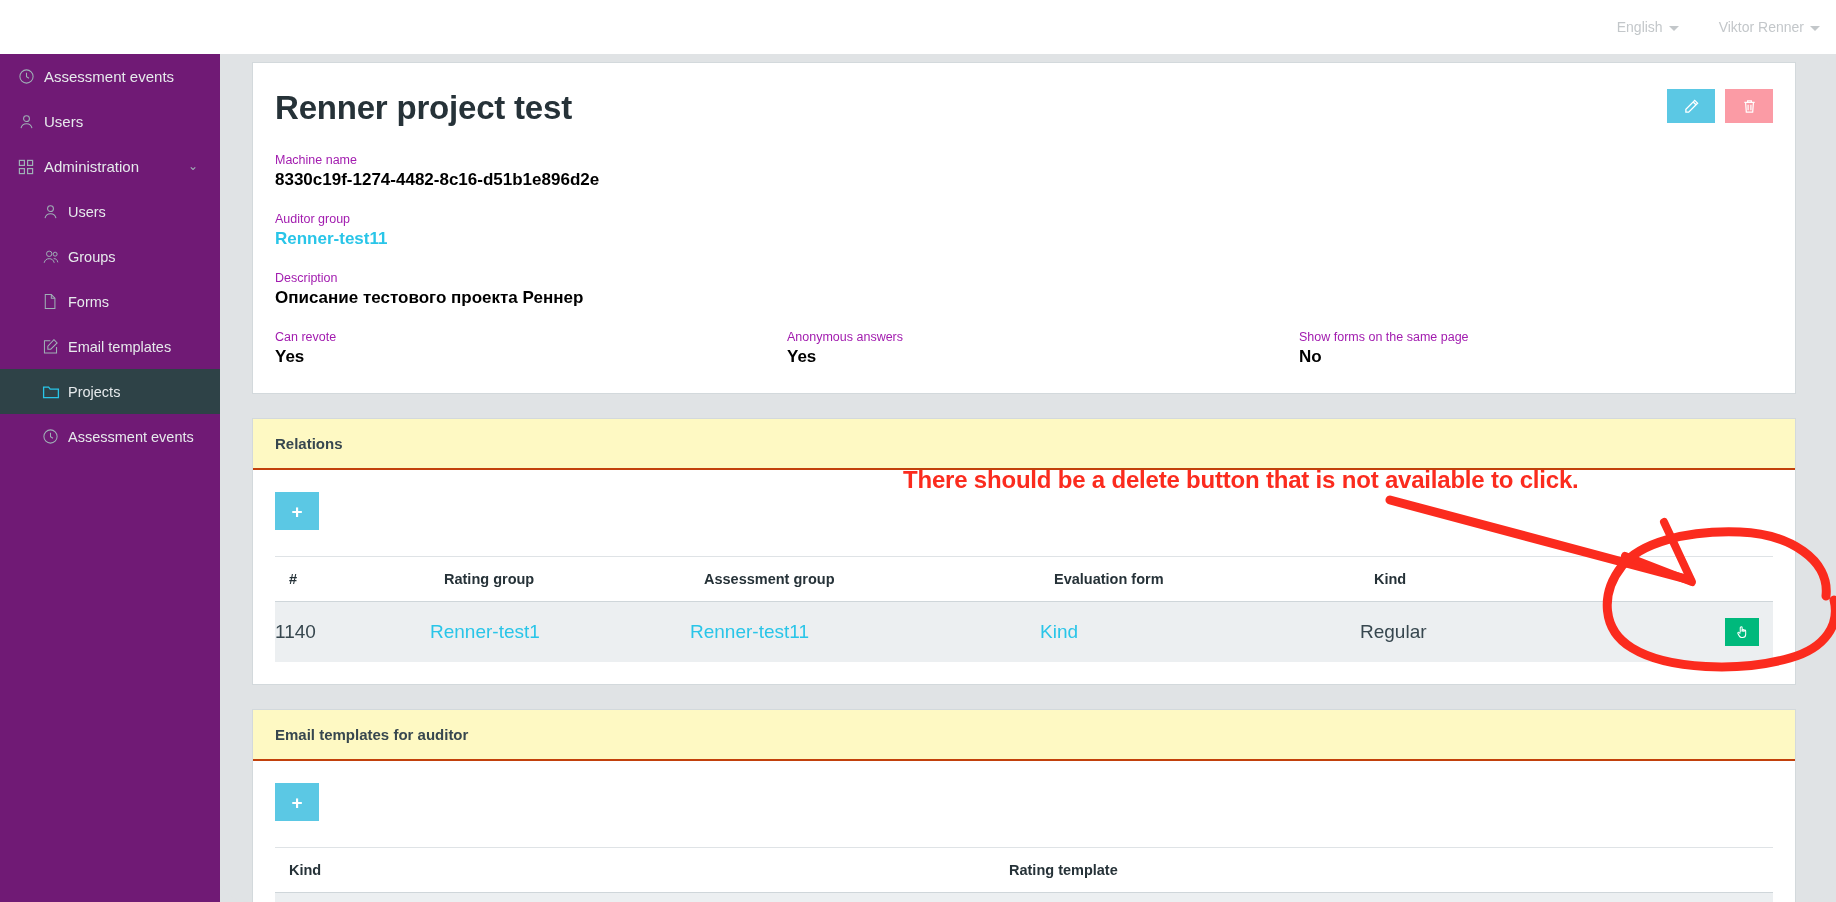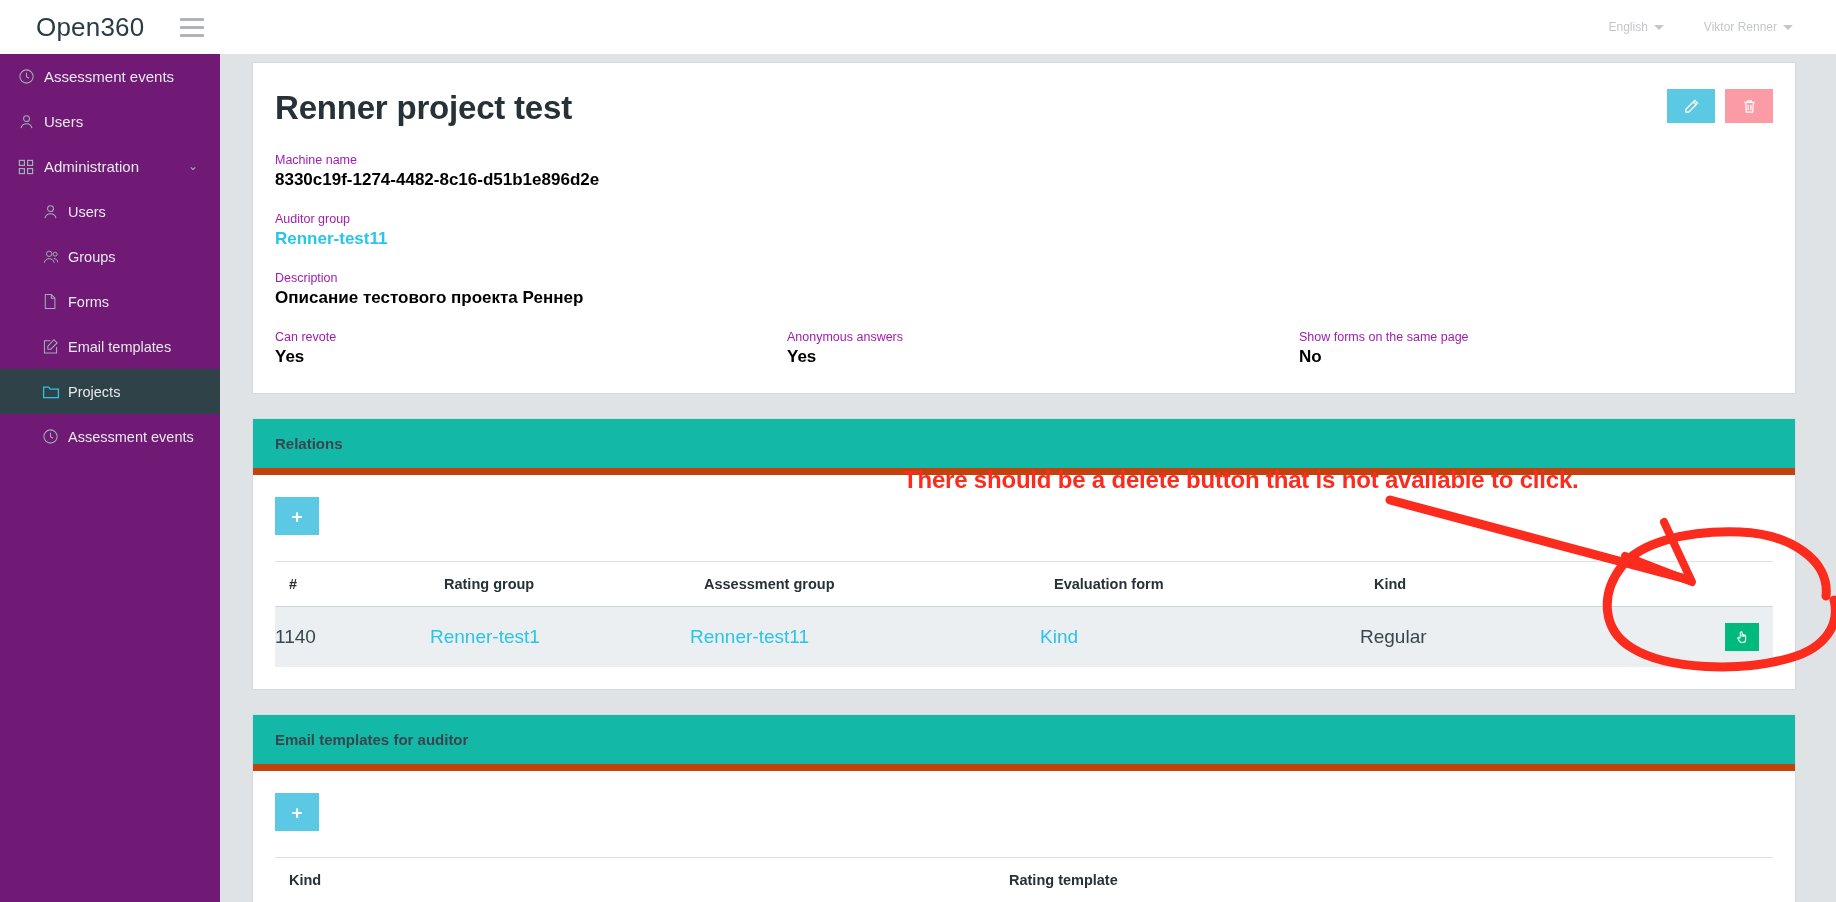--- a/index.html
+++ b/index.html
@@ -26,22 +26,22 @@
     width: 30px; height: 30px;
     display: flex; flex-direction: column; justify-content: center;
     gap: 5px; cursor: pointer; margin-left: -40px;
   }
   .hamburger span {
     display: block; width: 24px; height: 3px;
     background: #b0b4b7; border-radius: 1px;
   }
   .topbar-right {
     margin-left: auto; display: flex; align-items: flex-start;
-    gap: 40px; padding-right: 43px;
-    font-size: 12px; color: #c3c7ca;
+    gap: 40px; padding-right: 16px;
+    font-size: 14px; color: #c3c7ca;
   }
   .topbar-right > div { cursor: pointer; white-space: nowrap; }
   .caret { display: inline-block; margin-left: 6px;
     border-left: 5px solid transparent; border-right: 5px solid transparent;
     border-top: 5px solid #c3c7ca; vertical-align: middle; }
 
   
   .sidebar {
     position: absolute; top: 54px; left: 0;
     width: 220px; height: 848px;
@@ -81,22 +81,22 @@
     position: absolute; top: 0; right: 0;
     width: 18px; height: 848px; background: #e0e3e5;
   }
 
   .card {
     background: #ffffff;
     border: 1px solid #d3d9dc;
     margin: 0 40px 24px 32px;
   }
   .card-head {
-    background: #14b8a6;
-    border-bottom: 7px solid #c2410c;
+    background: #fef9c3;
+    border-bottom: 2px solid #c2410c;
     padding: 16px 22px;
     font-size: 15px; font-weight: bold; color: #37474f;
   }
   .card-body { padding: 22px; }
 
   
   .detail { padding: 26px 22px 26px 22px; position: relative; }
   .detail h1 {
     font-size: 33px; font-weight: bold; color: #263238;
     margin-bottom: 26px; letter-spacing: -.2px;
@@ -157,21 +157,20 @@
   .anno-text {
     left: 903px; top: 466px;
     font-size: 24px; font-weight: bold; color: #fb2b1e;
     white-space: nowrap; letter-spacing: -.2px;
   }
 </style>
 </head>
 <body>
 
 <div class="topbar">
-  <div class="brand">Open360</div>
   <div class="hamburger">
     <span></span>
     <span></span>
     <span></span>
   </div>
   <div class="topbar-right">
     <div>
       <span>English</span><i class="caret"></i>
     </div>
     <div>

